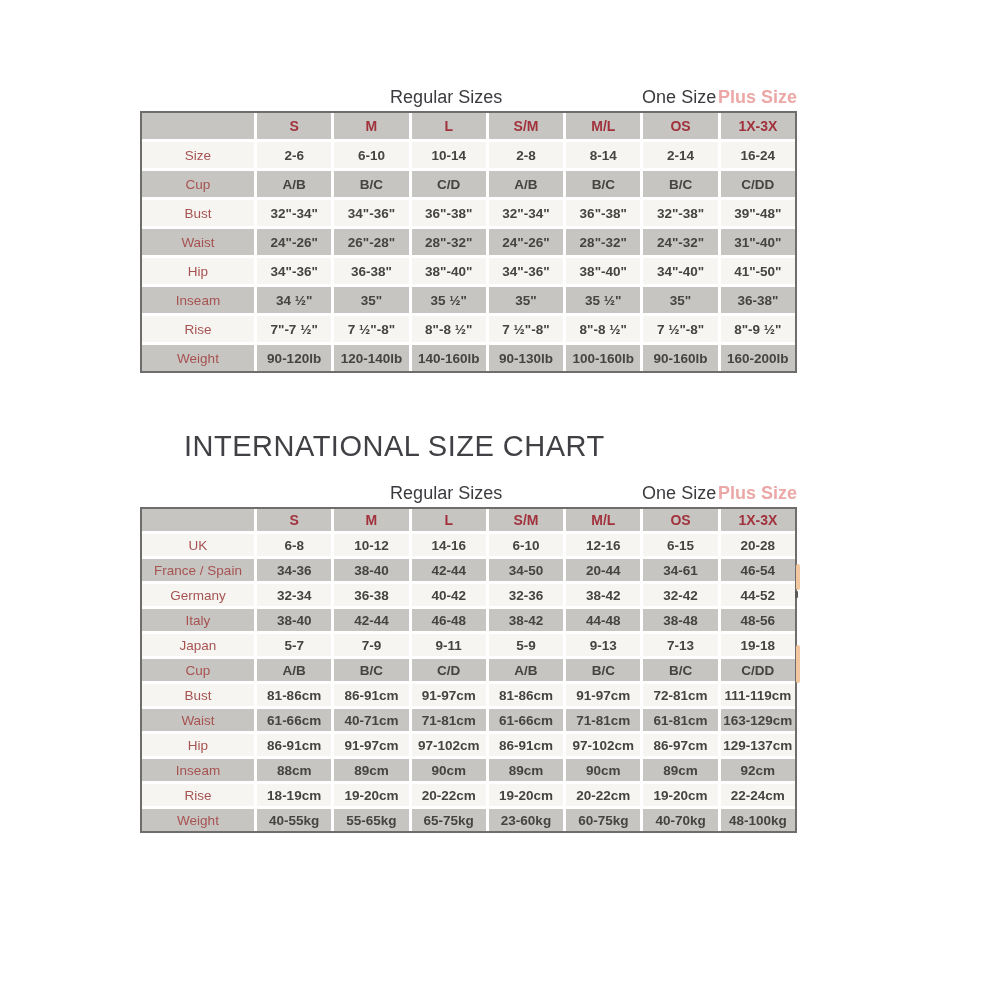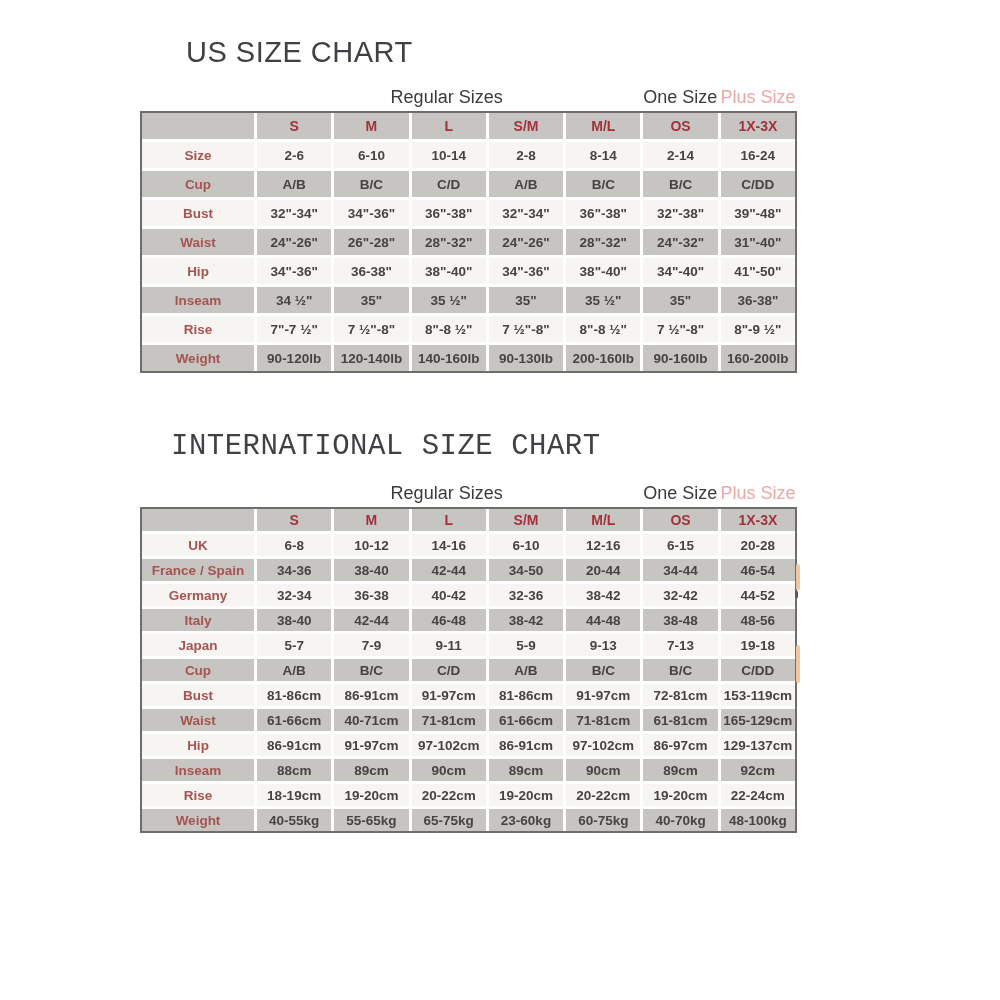--- a/index.html
+++ b/index.html
@@ -19,46 +19,45 @@
   .group-row{
     position:absolute; left:140px; width:657px; height:24px;
     display:grid; grid-template-columns:112px repeat(7,1fr);
     font-size:18px; color:var(--group);
   }
   .group-row .gcell{
     display:flex; align-items:flex-end; justify-content:center; white-space:nowrap;text-align:right;
   }
   .group-regular{ grid-column:2 / span 5; }
   .group-one{ grid-column:7; }
-  .group-plus{ grid-column:8; color:var(--pink); }
+  .group-plus{ grid-column:8; color:var(--pink);font-weight:bold; }
   .gtable{
     position:absolute; left:140px; width:657px; box-sizing:border-box;
     display:grid; grid-template-columns:112px repeat(7,1fr); gap:3px;
     background:var(--bg); border:2px solid var(--border);
   }
   .us-table{ grid-auto-rows:26px; }
   .intl-table{ grid-auto-rows:22px; }
   .cell{
     display:flex; align-items:center; justify-content:center;
     font-size:13.5px; font-weight:bold; color:var(--value);
     white-space:nowrap; overflow:hidden;
   }
   .hdr{ background:var(--gray); color:var(--hdr-red); font-size:14px; }
   .shade-light{ background:var(--light); }
   .shade-dark{ background:var(--gray); }
-  .lbl{ color:var(--label-red); font-weight:bold; }
+  .lbl{ color:var(--label-red); font-weight:normal; }
   .artifact{ position:absolute; width:4px; border-radius:2px; background:var(--peach); }
   .artifact-dot{ position:absolute; width:3px; height:7px; background:#5a5955; border-radius:1px; }
 </style>
 </head>
 <body>
 
 <div class="page">
 
-  <div class="chart-title" style="left:186px; top:36px;">US SIZE CHART</div>
 
   <div class="group-row" style="top:84px;">
     <div class="gcell group-regular">Regular Sizes</div>
     <div class="gcell group-one">One Size</div>
     <div class="gcell group-plus">Plus Size</div>
   </div>
 
   <div class="gtable us-table" style="top:111px;">
       <div class="cell hdr"></div>
       <div class="cell hdr">S</div>
@@ -122,26 +121,26 @@
       <div class="cell val shade-light">8"-8 ½"</div>
       <div class="cell val shade-light">7 ½"-8"</div>
       <div class="cell val shade-light">8"-8 ½"</div>
       <div class="cell val shade-light">7 ½"-8"</div>
       <div class="cell val shade-light">8"-9 ½"</div>
       <div class="cell lbl shade-dark">Weight</div>
       <div class="cell val shade-dark">90-120lb</div>
       <div class="cell val shade-dark">120-140lb</div>
       <div class="cell val shade-dark">140-160lb</div>
       <div class="cell val shade-dark">90-130lb</div>
-      <div class="cell val shade-dark">200-160lb</div>
+      <div class="cell val shade-dark">100-160lb</div>
       <div class="cell val shade-dark">90-160lb</div>
       <div class="cell val shade-dark">160-200lb</div>
     </div>
 
-  <div class="chart-title" style="left:171px; top:430px;font-family:Liberation Mono, monospace;">INTERNATIONAL SIZE CHART</div>
+  <div class="chart-title" style="left:184px; top:430px;">INTERNATIONAL SIZE CHART</div>
 
   <div class="group-row" style="top:480px;">
     <div class="gcell group-regular">Regular Sizes</div>
     <div class="gcell group-one">One Size</div>
     <div class="gcell group-plus">Plus Size</div>
   </div>
 
   <div class="gtable intl-table" style="top:507px;">
       <div class="cell hdr"></div>
       <div class="cell hdr">S</div>
@@ -158,21 +157,21 @@
       <div class="cell val shade-light">6-10</div>
       <div class="cell val shade-light">12-16</div>
       <div class="cell val shade-light">6-15</div>
       <div class="cell val shade-light">20-28</div>
       <div class="cell lbl shade-dark">France / Spain</div>
       <div class="cell val shade-dark">34-36</div>
       <div class="cell val shade-dark">38-40</div>
       <div class="cell val shade-dark">42-44</div>
       <div class="cell val shade-dark">34-50</div>
       <div class="cell val shade-dark">20-44</div>
-      <div class="cell val shade-dark">34-44</div>
+      <div class="cell val shade-dark">34-61</div>
       <div class="cell val shade-dark">46-54</div>
       <div class="cell lbl shade-light">Germany</div>
       <div class="cell val shade-light">32-34</div>
       <div class="cell val shade-light">36-38</div>
       <div class="cell val shade-light">40-42</div>
       <div class="cell val shade-light">32-36</div>
       <div class="cell val shade-light">38-42</div>
       <div class="cell val shade-light">32-42</div>
       <div class="cell val shade-light">44-52</div>
       <div class="cell lbl shade-dark">Italy</div>
@@ -199,29 +198,29 @@
       <div class="cell val shade-dark">B/C</div>
       <div class="cell val shade-dark">B/C</div>
       <div class="cell val shade-dark">C/DD</div>
       <div class="cell lbl shade-light">Bust</div>
       <div class="cell val shade-light">81-86cm</div>
       <div class="cell val shade-light">86-91cm</div>
       <div class="cell val shade-light">91-97cm</div>
       <div class="cell val shade-light">81-86cm</div>
       <div class="cell val shade-light">91-97cm</div>
       <div class="cell val shade-light">72-81cm</div>
-      <div class="cell val shade-light">153-119cm</div>
+      <div class="cell val shade-light">111-119cm</div>
       <div class="cell lbl shade-dark">Waist</div>
       <div class="cell val shade-dark">61-66cm</div>
       <div class="cell val shade-dark">40-71cm</div>
       <div class="cell val shade-dark">71-81cm</div>
       <div class="cell val shade-dark">61-66cm</div>
       <div class="cell val shade-dark">71-81cm</div>
       <div class="cell val shade-dark">61-81cm</div>
-      <div class="cell val shade-dark">165-129cm</div>
+      <div class="cell val shade-dark">163-129cm</div>
       <div class="cell lbl shade-light">Hip</div>
       <div class="cell val shade-light">86-91cm</div>
       <div class="cell val shade-light">91-97cm</div>
       <div class="cell val shade-light">97-102cm</div>
       <div class="cell val shade-light">86-91cm</div>
       <div class="cell val shade-light">97-102cm</div>
       <div class="cell val shade-light">86-97cm</div>
       <div class="cell val shade-light">129-137cm</div>
       <div class="cell lbl shade-dark">Inseam</div>
       <div class="cell val shade-dark">88cm</div>

